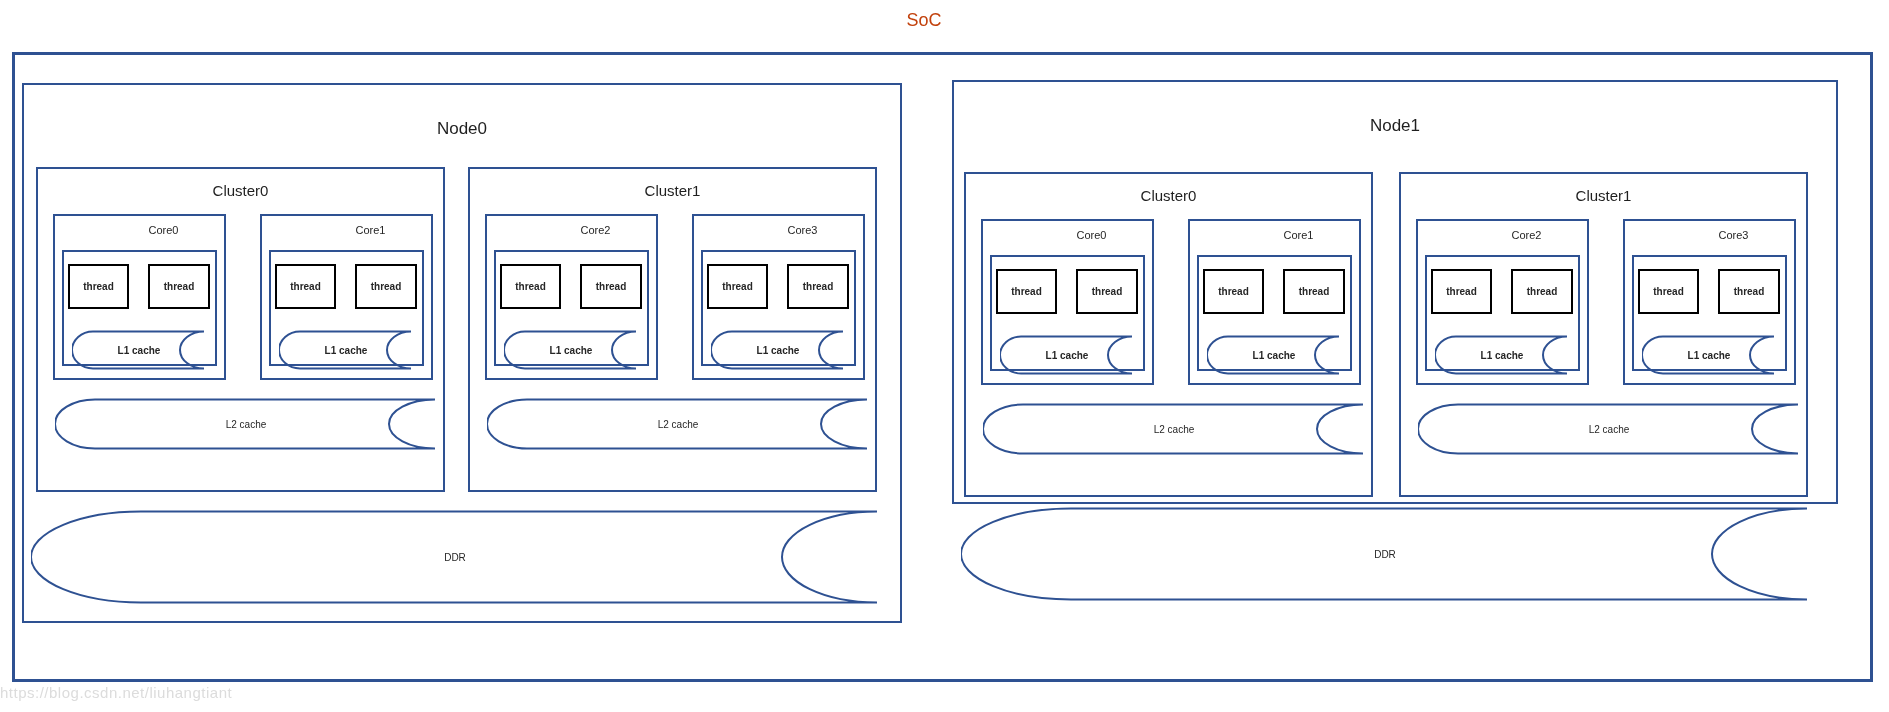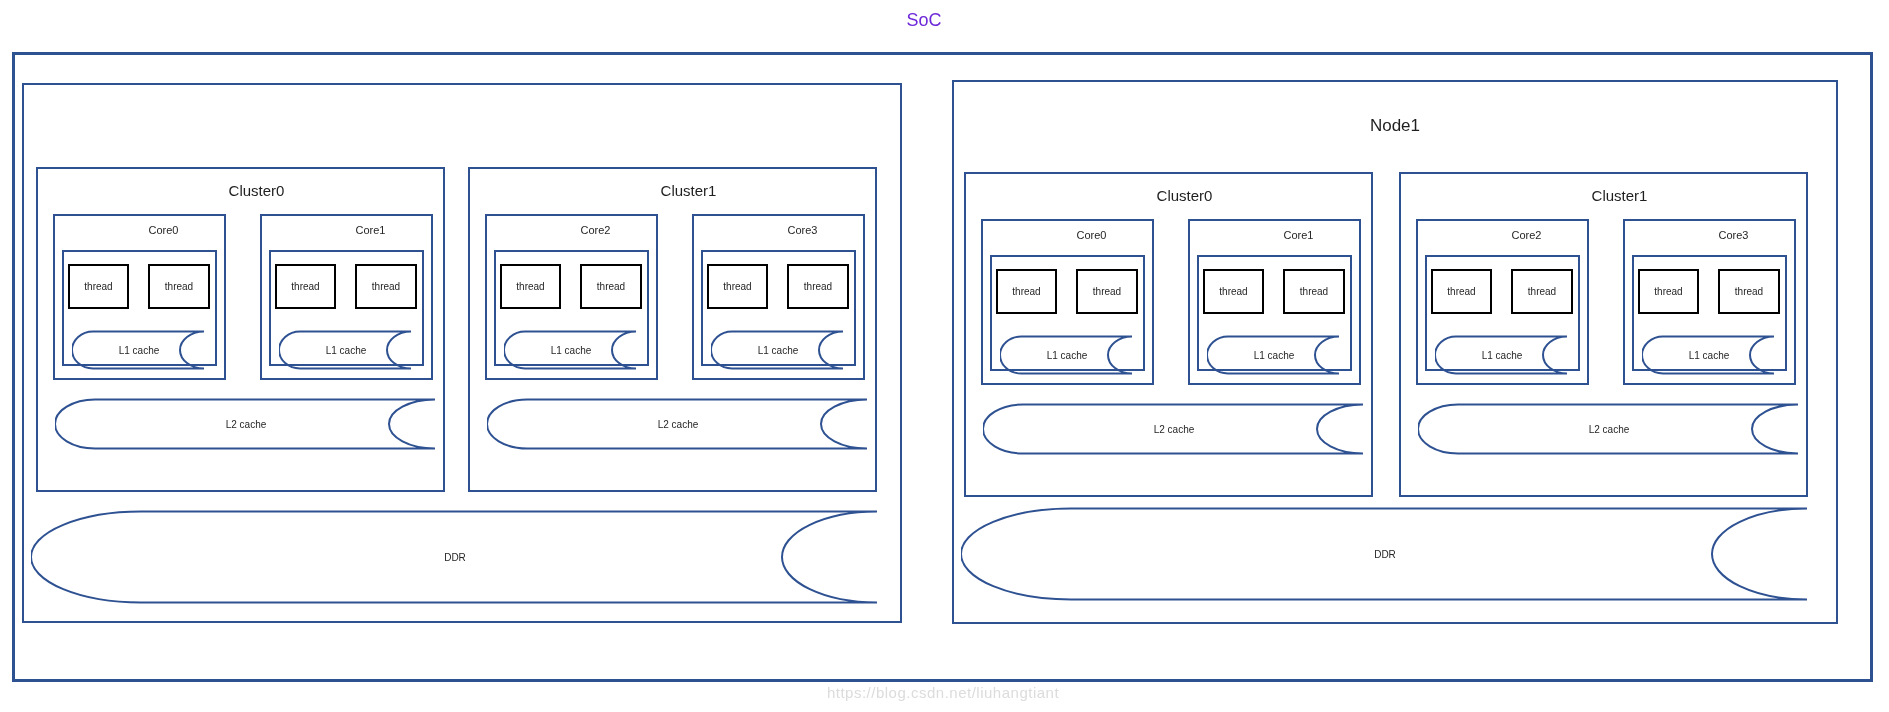--- a/index.html
+++ b/index.html
@@ -4,71 +4,72 @@
 <style>
   * { margin:0; padding:0; box-sizing:border-box; }
   html,body { background:#ffffff; }
   body {
     width:1889px; height:712px; position:relative; overflow:hidden;
     font-family:"Liberation Sans", sans-serif; color:#262626;
   }
   .bluebox { position:absolute; border:2px solid #2e5192; }
 
   #soc-title { position:absolute; top:10px; left:0; width:1848px; text-align:center;
-               font-size:18px; color:#6d28d9; }
+               font-size:18px; color:#c2410c; }
   #soc-box  { left:12px; top:52px; width:1861px; height:630px; border-width:3px; }
 
   .node { }
   #node0 { left:7px;   top:28px; width:880px; height:540px; }
-  #node1 { left:937px; top:25px; width:886px; height:544px; }
+  #node1 { left:937px; top:25px; width:886px; height:424px; }
   .node-label { position:absolute; top:34px; left:0; width:100%; text-align:center;
                 font-size:17px; color:#1f1f1f; }
 
   .cluster { width:409px; height:325px; }
   #node0 .cluster { top:82px; }
   #node1 .cluster { top:90px; }
   #node0 .cluster-a { left:12px; }
   #node0 .cluster-b { left:444px; }
   #node1 .cluster-a { left:10px; }
   #node1 .cluster-b { left:445px; }
-  .cluster-label { position:absolute; top:13px; left:16px; width:100%; text-align:center;
+  .cluster-label { position:absolute; top:13px; left:0; width:100%; text-align:center;
                    font-size:15px; color:#1f1f1f; }
 
   .core { width:173px; height:166px; top:45px; }
   .core-a { left:15px; }
   .core-b { left:222px; }
   .core-label { position:absolute; top:8px; left:0; width:100%; text-align:center;
                 font-size:11px;padding-left:48px; }
 
-  .core-inner { left:7px; top:34px; width:155px; height:116px; }
+  .core-inner { left:7px; top:34px; width:155px; height:116px;font-weight:bold; }
 
   .thread { position:absolute; top:12px; width:61px; height:45px; border:2.5px solid #000;
             display:flex; align-items:center; justify-content:center; font-size:10px; }
   .thread-a { left:4px; }
   .thread-b { left:84px; width:62px; }
 
   .cacheshape { position:absolute; }
   .cacheshape svg { display:block; }
   .shape-label { position:absolute; left:0; top:50%; width:100%; transform:translateY(-50%);
                  text-align:center; font-size:10px; }
   .l1 { left:8px; top:66px; width:134px; height:40px;margin-top:12px; }
   .l2 { left:17px; top:229px; width:382px; height:52px; }
   .ddr { left:7px; top:425px; width:848px; height:94px; }
 
-  #watermark { position:absolute; top:684px; left:0; width:1886px; text-align:center;
+  #watermark { position:absolute; top:684px; left:0; width:1886px; text-align:left;
                font-size:15px; color:#dcdcdc; letter-spacing:0.5px; }
 </style>
 </head>
 <body>
 
 <div id="soc-title">SoC</div>
 
 <div id="soc-box" class="bluebox">
 
   <div id="node0" class="bluebox node">
+    <div class="node-label">Node0</div>
 
     <div class="bluebox cluster cluster-a">
       <div class="cluster-label">Cluster0</div>
 
       <div class="bluebox core core-a">
         <div class="core-label">Core0</div>
         <div class="bluebox core-inner">
           <div class="thread thread-a">
               <span>thread</span>
             </div>

